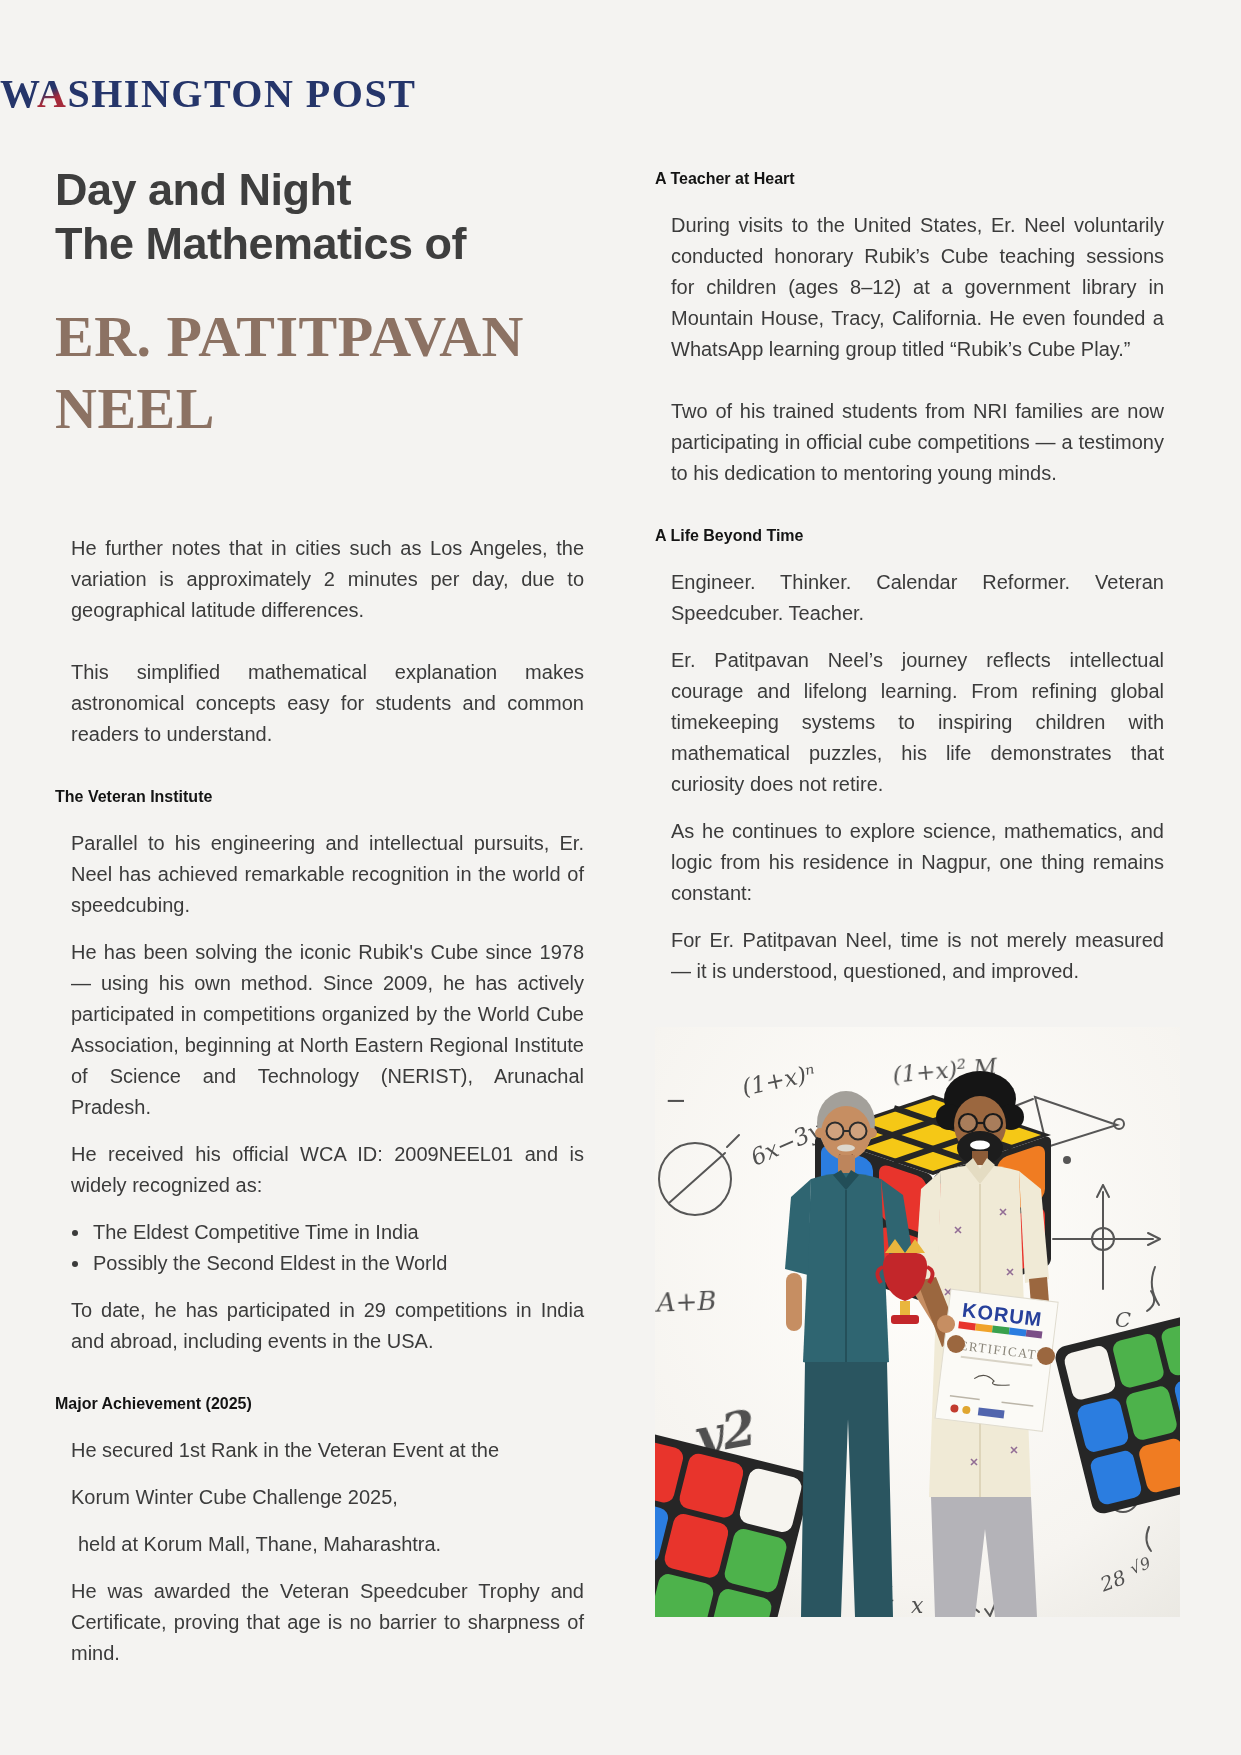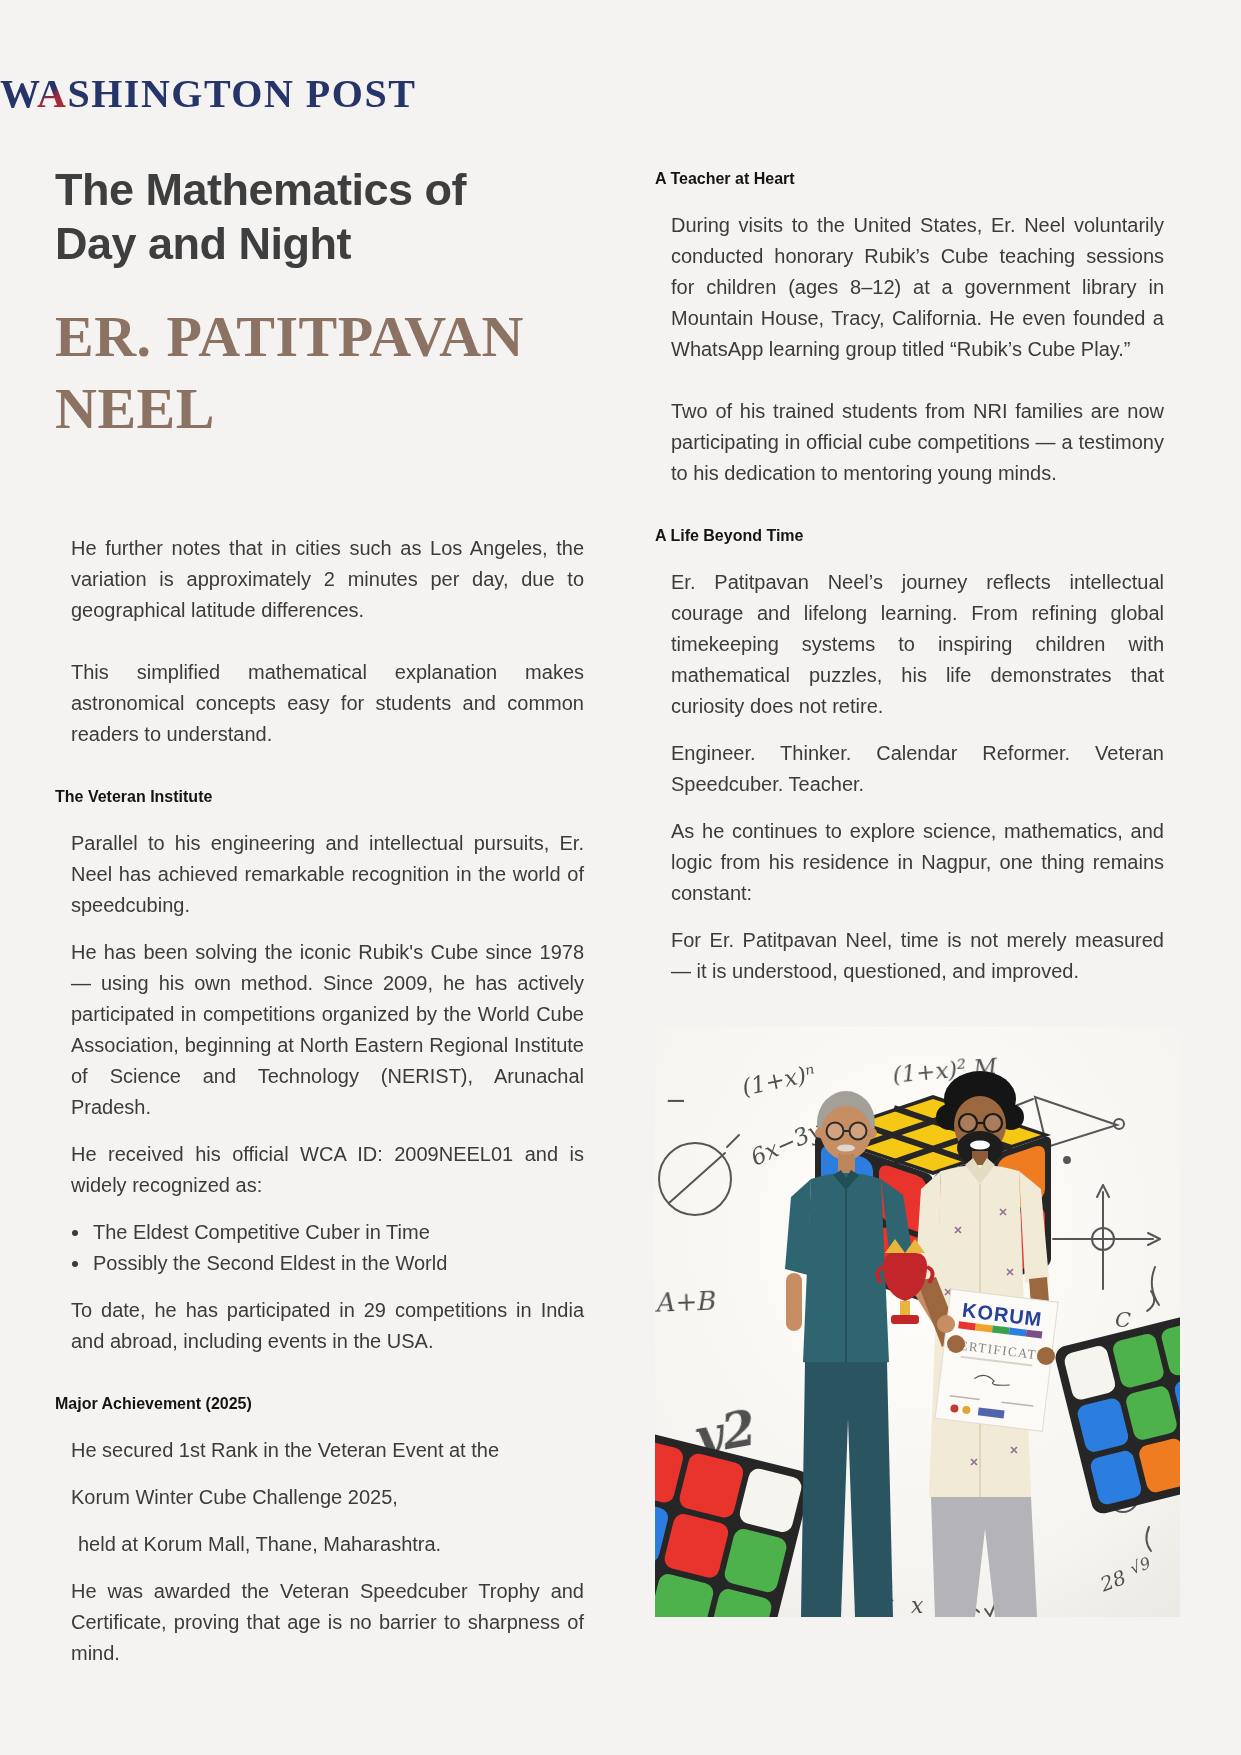--- a/index.html
+++ b/index.html
@@ -51,56 +51,56 @@
 <div class="page">
 
   <header class="masthead">
     <span>W</span><span class="accent">A</span><span>SHINGTON POST</span>
   </header>
 
   <main class="columns">
 
     <section class="col-left">
       <h1 class="title">
+        <span class="line">Day and Night</span>
         <span class="line">The Mathematics of</span>
-        <span class="line">Day and Night</span>
       </h1>
       <h2 class="author">
         <span class="line">ER. PATITPAVAN</span>
         <span class="line">NEEL</span>
       </h2>
 
       <p class="gap">He further notes that in cities such as Los Angeles, the variation is approximately 2 minutes per day, due to geographical latitude differences.</p>
       <p>This simplified mathematical explanation makes astronomical concepts easy for students and common readers to understand.</p>
 
       <h3 class="sec">The Veteran Institute</h3>
       <p>Parallel to his engineering and intellectual pursuits, Er. Neel has achieved remarkable recognition in the world of speedcubing.</p>
       <p>He has been solving the iconic Rubik's Cube since 1978 — using his own method. Since 2009, he has actively participated in competitions organized by the World Cube Association, beginning at North Eastern Regional Institute of Science and Technology (NERIST), Arunachal Pradesh.</p>
       <p>He received his official WCA ID: 2009NEEL01 and is widely recognized as:</p>
       <ul class="blist">
-        <li>The Eldest Competitive Cuber in Time</li>
+        <li>The Eldest Competitive Time in India</li>
         <li>Possibly the Second Eldest in the World</li>
       </ul>
       <p>To date, he has participated in 29 competitions in India and abroad, including events in the USA.</p>
 
       <h3 class="sec">Major Achievement (2025)</h3>
       <p>He secured 1st Rank in the Veteran Event at the</p>
       <p>Korum Winter Cube Challenge 2025,</p>
       <p class="indent">held at Korum Mall, Thane, Maharashtra.</p>
       <p>He was awarded the Veteran Speedcuber Trophy and Certificate, proving that age is no barrier to sharpness of mind.</p>
     </section>
 
     <section class="col-right">
       <h3 class="sec first">A Teacher at Heart</h3>
       <p class="gap">During visits to the United States, Er. Neel voluntarily conducted honorary Rubik’s Cube teaching sessions for children (ages 8–12) at a government library in Mountain House, Tracy, California. He even founded a WhatsApp learning group titled “Rubik’s Cube Play.”</p>
       <p>Two of his trained students from NRI families are now participating in official cube competitions — a testimony to his dedication to mentoring young minds.</p>
 
       <h3 class="sec">A Life Beyond Time</h3>
+      <p>Engineer. Thinker. Calendar Reformer. Veteran Speedcuber. Teacher.</p>
       <p>Er. Patitpavan Neel’s journey reflects intellectual courage and lifelong learning. From refining global timekeeping systems to inspiring children with mathematical puzzles, his life demonstrates that curiosity does not retire.</p>
-      <p>Engineer. Thinker. Calendar Reformer. Veteran Speedcuber. Teacher.</p>
       <p>As he continues to explore science, mathematics, and logic from his residence in Nagpur, one thing remains constant:</p>
       <p>For Er. Patitpavan Neel, time is not merely measured — it is understood, questioned, and improved.</p>
 
       <figure class="photo">
         <svg width="525" height="590" viewBox="0 0 525 590" xmlns="http://www.w3.org/2000/svg">
           <defs>
             <radialGradient id="wall" cx="50%" cy="35%" r="85%">
               <stop offset="0%" stop-color="#fffefb"></stop>
               <stop offset="70%" stop-color="#f6f4f0"></stop>
               <stop offset="100%" stop-color="#e9e7e1"></stop>

